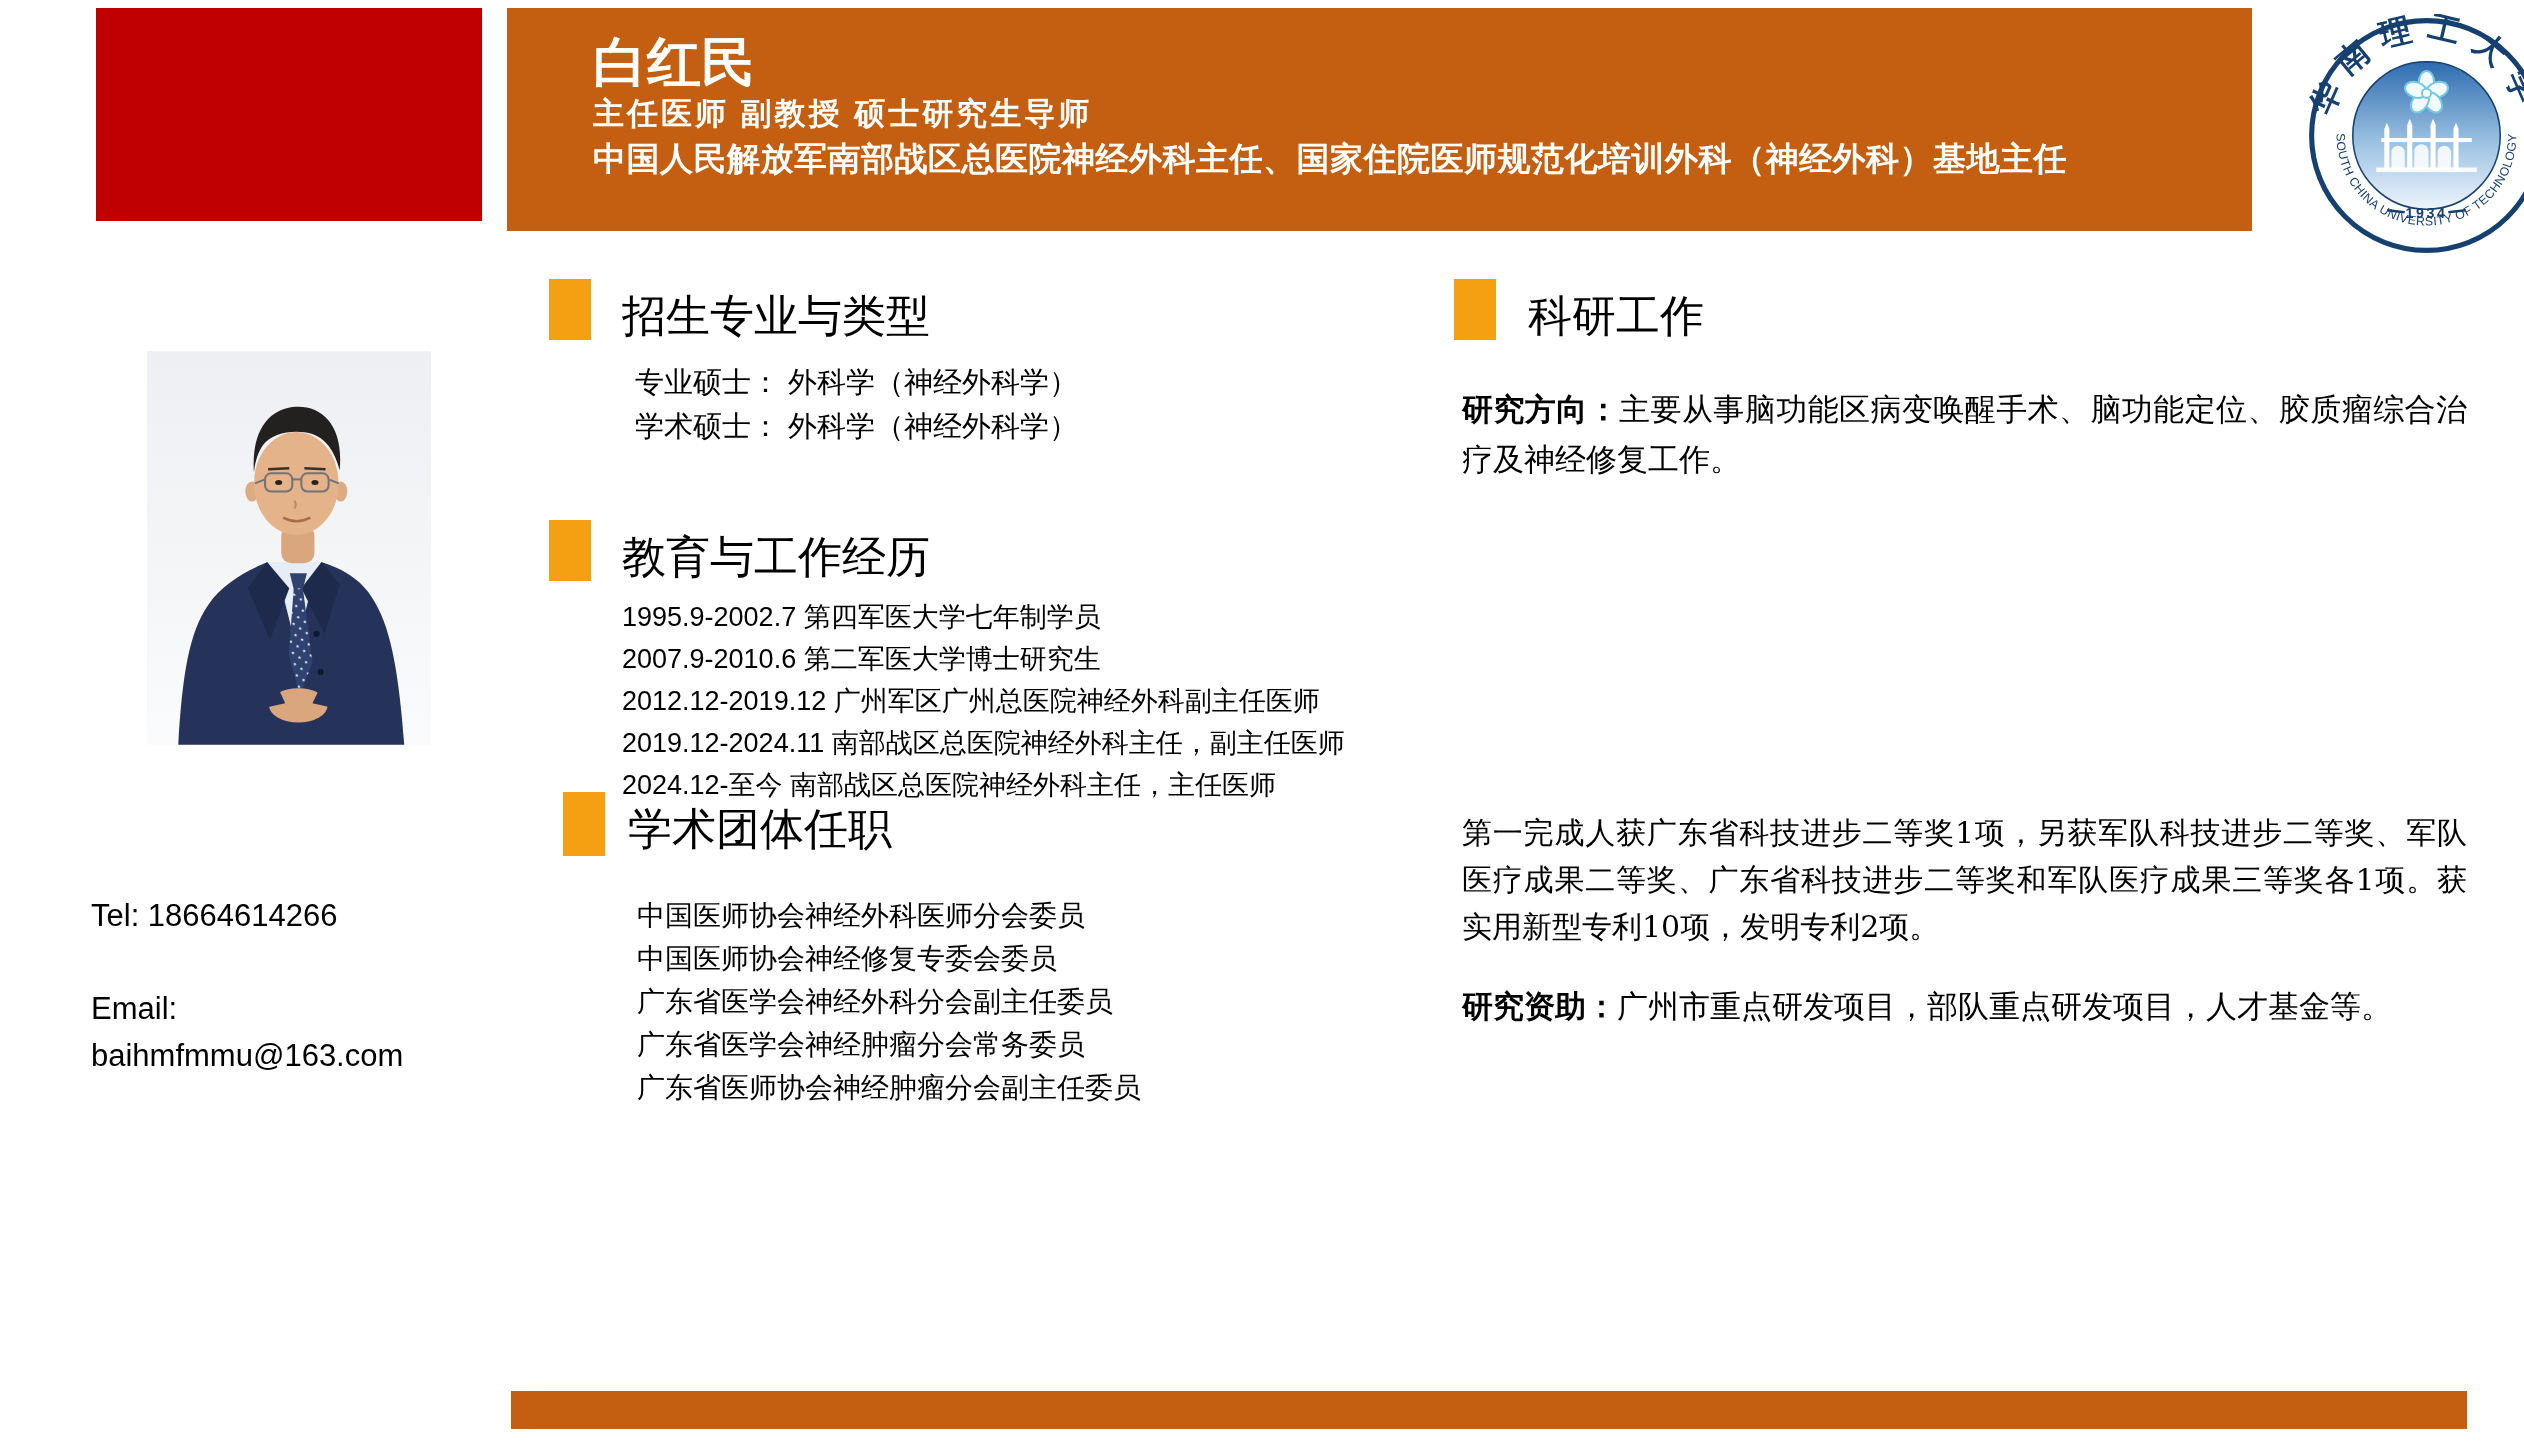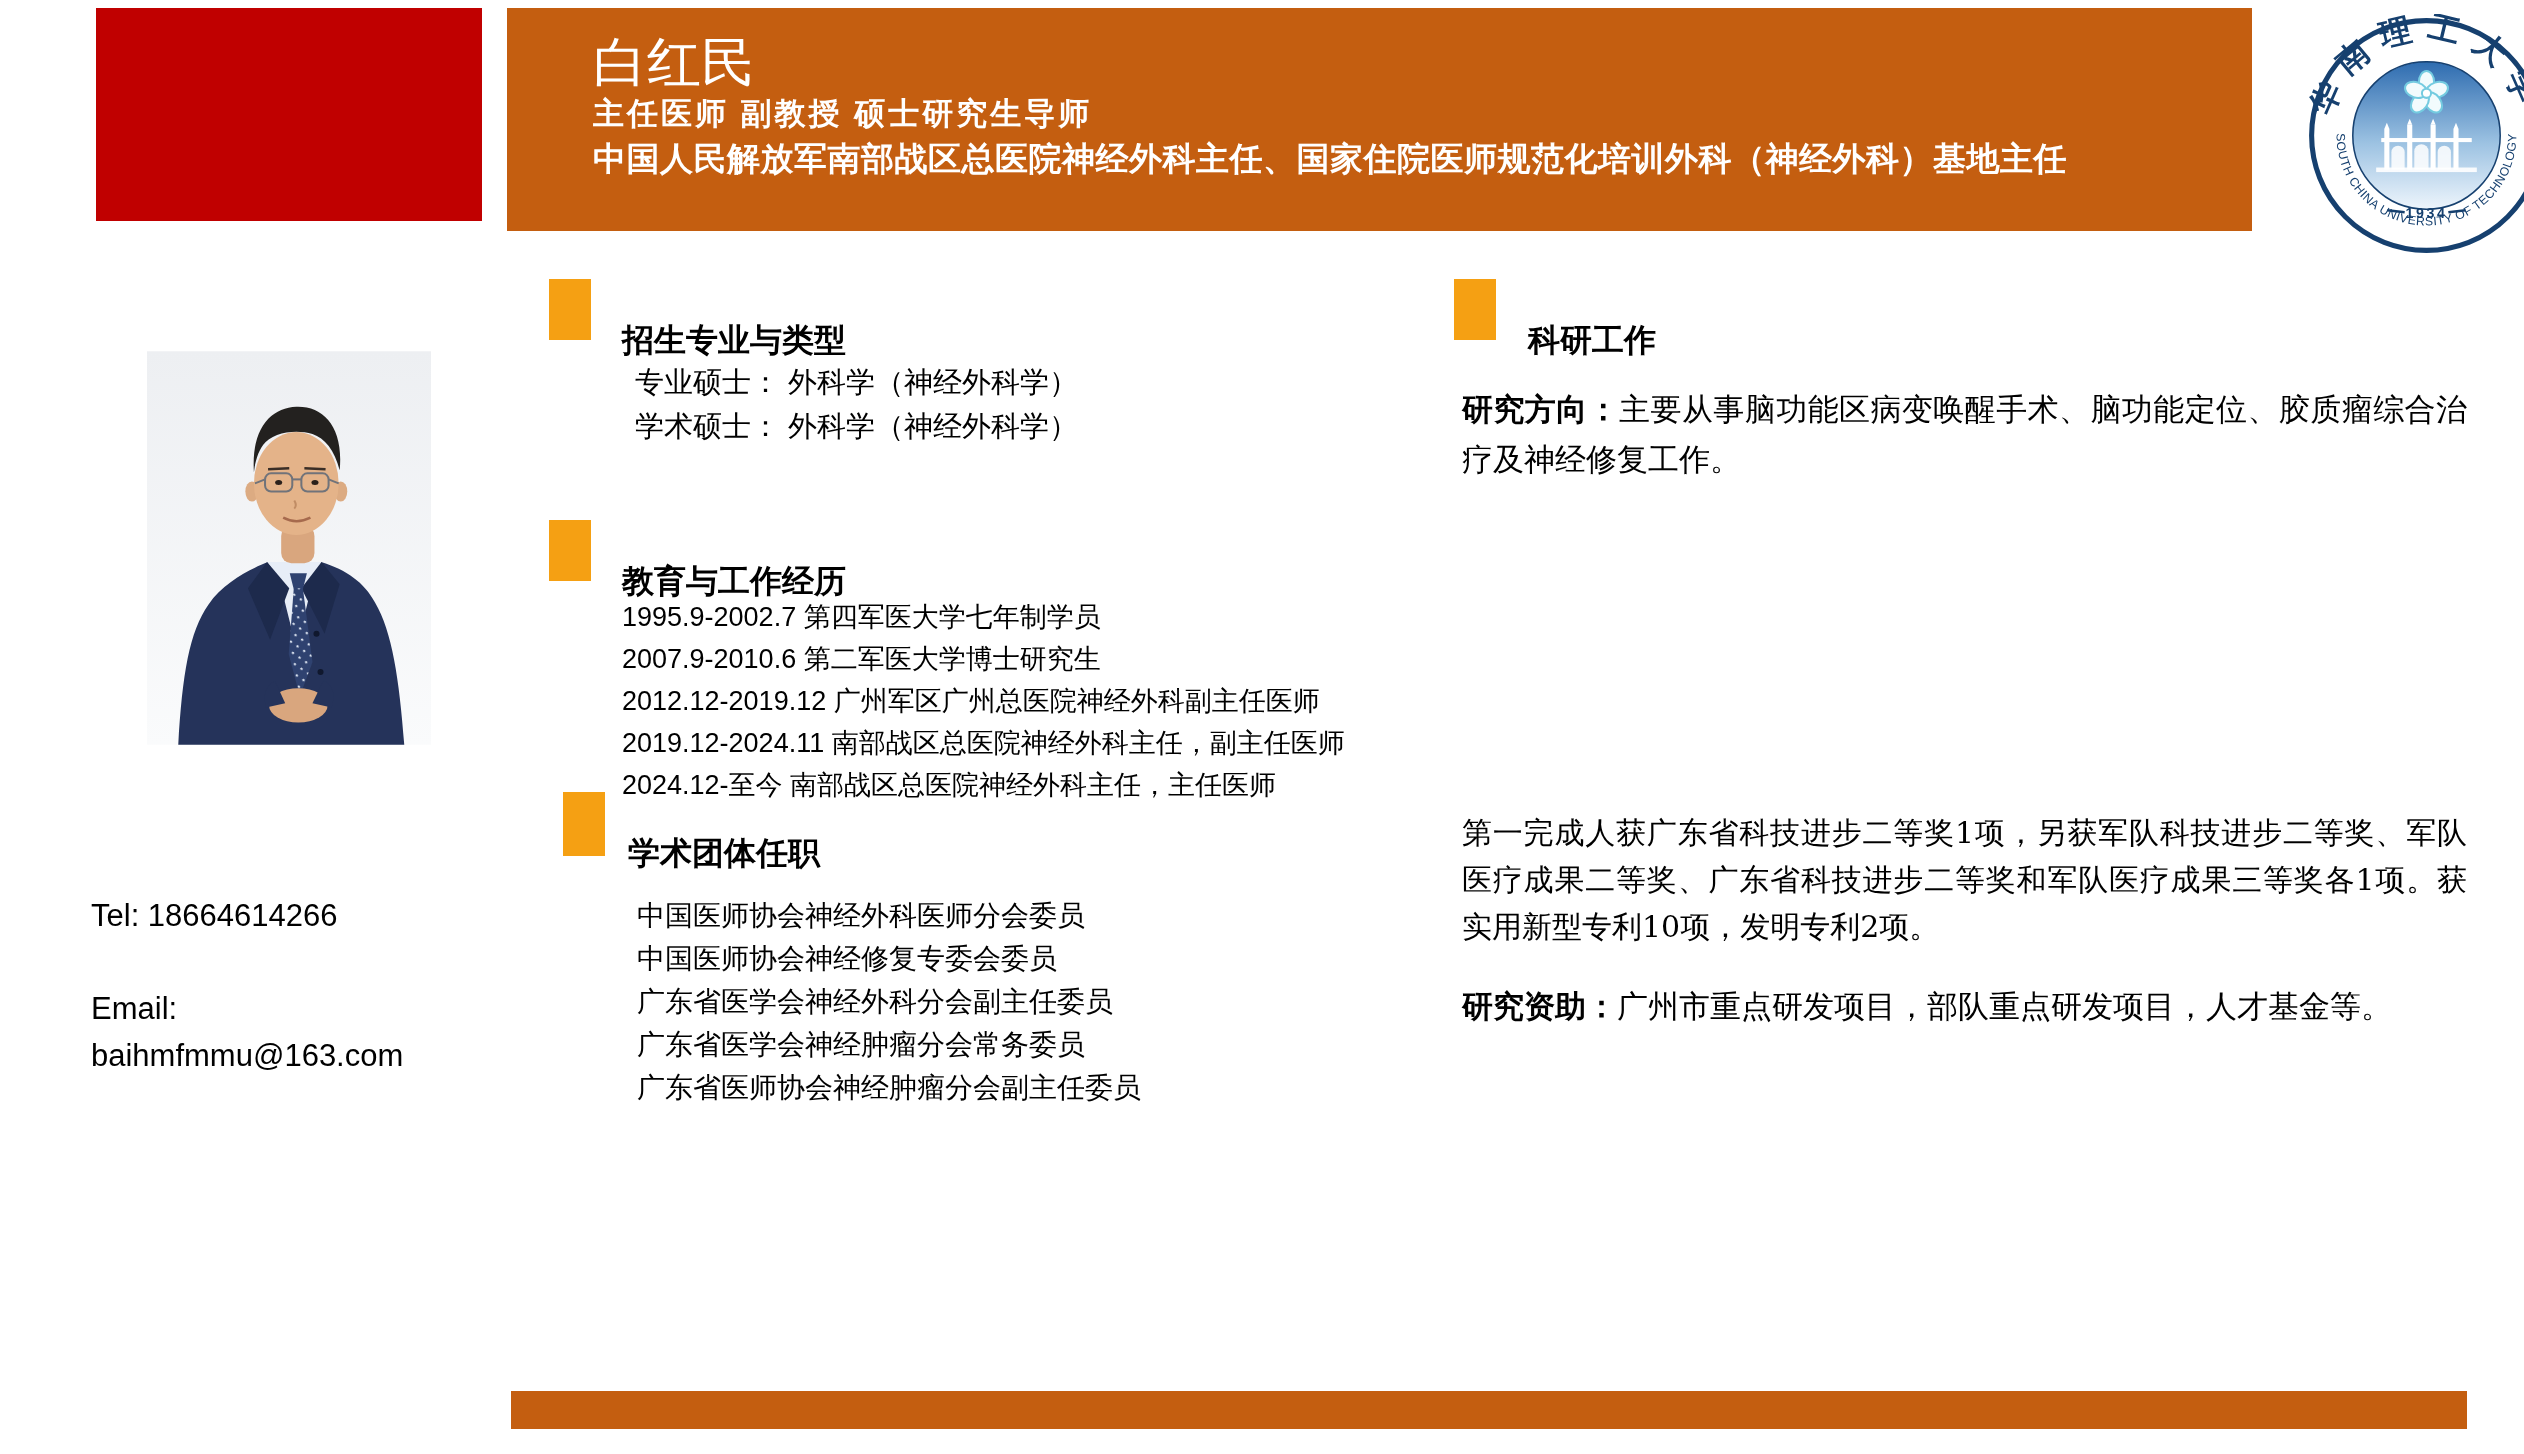--- a/index.html
+++ b/index.html
@@ -2,35 +2,35 @@
 <html style="font-size:8px"><head>
 <meta charset="utf-8">
 <style>
   html,body{margin:0;padding:0;background:#ffffff;}
   .slide{position:relative;width:2585px;height:1454px;background:#ffffff;overflow:hidden;
          font-family:"Liberation Sans", sans-serif;color:#000;}
   
   .red-block{position:absolute;left:96px;top:8px;width:386px;height:213px;background:#C00000;}
   .header-band{position:absolute;left:507px;top:8px;width:1745px;height:223px;background:#C45E10;
                box-sizing:border-box;padding:23px 0 0 86px;}
-  .person-name{font-size:54px;font-weight:400;color:#fff;line-height:1.15;}
+  .person-name{font-size:54px;font-weight:700;color:#fff;line-height:1.15;}
   .sub1{font-size:31px;font-weight:700;color:#ffffff;letter-spacing:3px;}
   .sub2{margin-top:2px;font-size:33px;font-weight:700;color:#fff;letter-spacing:0.5px;white-space:nowrap;}
   .footer-band{position:absolute;left:511px;top:1391px;width:1956px;height:38px;background:#C45E10;}
   
   .logo{position:absolute;left:2305px;top:14px;width:243px;height:243px;}
   
   .photo{position:absolute;left:147px;top:351px;width:284px;height:394px;}
   
   .tel{position:absolute;left:91px;top:898px;font-size:31px;}
   .email-label{position:absolute;left:91px;top:991px;font-size:31px;}
   .email-addr{position:absolute;left:91px;top:1038px;font-size:31px;}
   
   .marker{position:absolute;width:42px;height:61px;background:#F5A013;}
-  .sec-title{position:absolute;font-size:32px;font-weight:700;white-space:nowrap;margin-top:32px;}
+  .sec-title{position:absolute;font-size:44px;font-weight:400;white-space:nowrap;}
   
   .adm-list{position:absolute;left:635px;top:360px;}
   .adm-list .item{font-size:29px;line-height:44px;white-space:nowrap;}
   .edu-list{position:absolute;left:622px;top:596px;}
   .edu-list .item{font-size:27px;line-height:42px;white-space:nowrap;}
   .soc-list{position:absolute;left:637px;top:894px;}
   .soc-list .item{font-size:28px;line-height:43px;white-space:nowrap;}
   
   .res-par{position:absolute;left:1462px;width:1005px;font-size:31px;line-height:50px;text-align:justify;}
   .res-par .lbl{font-weight:700;}

